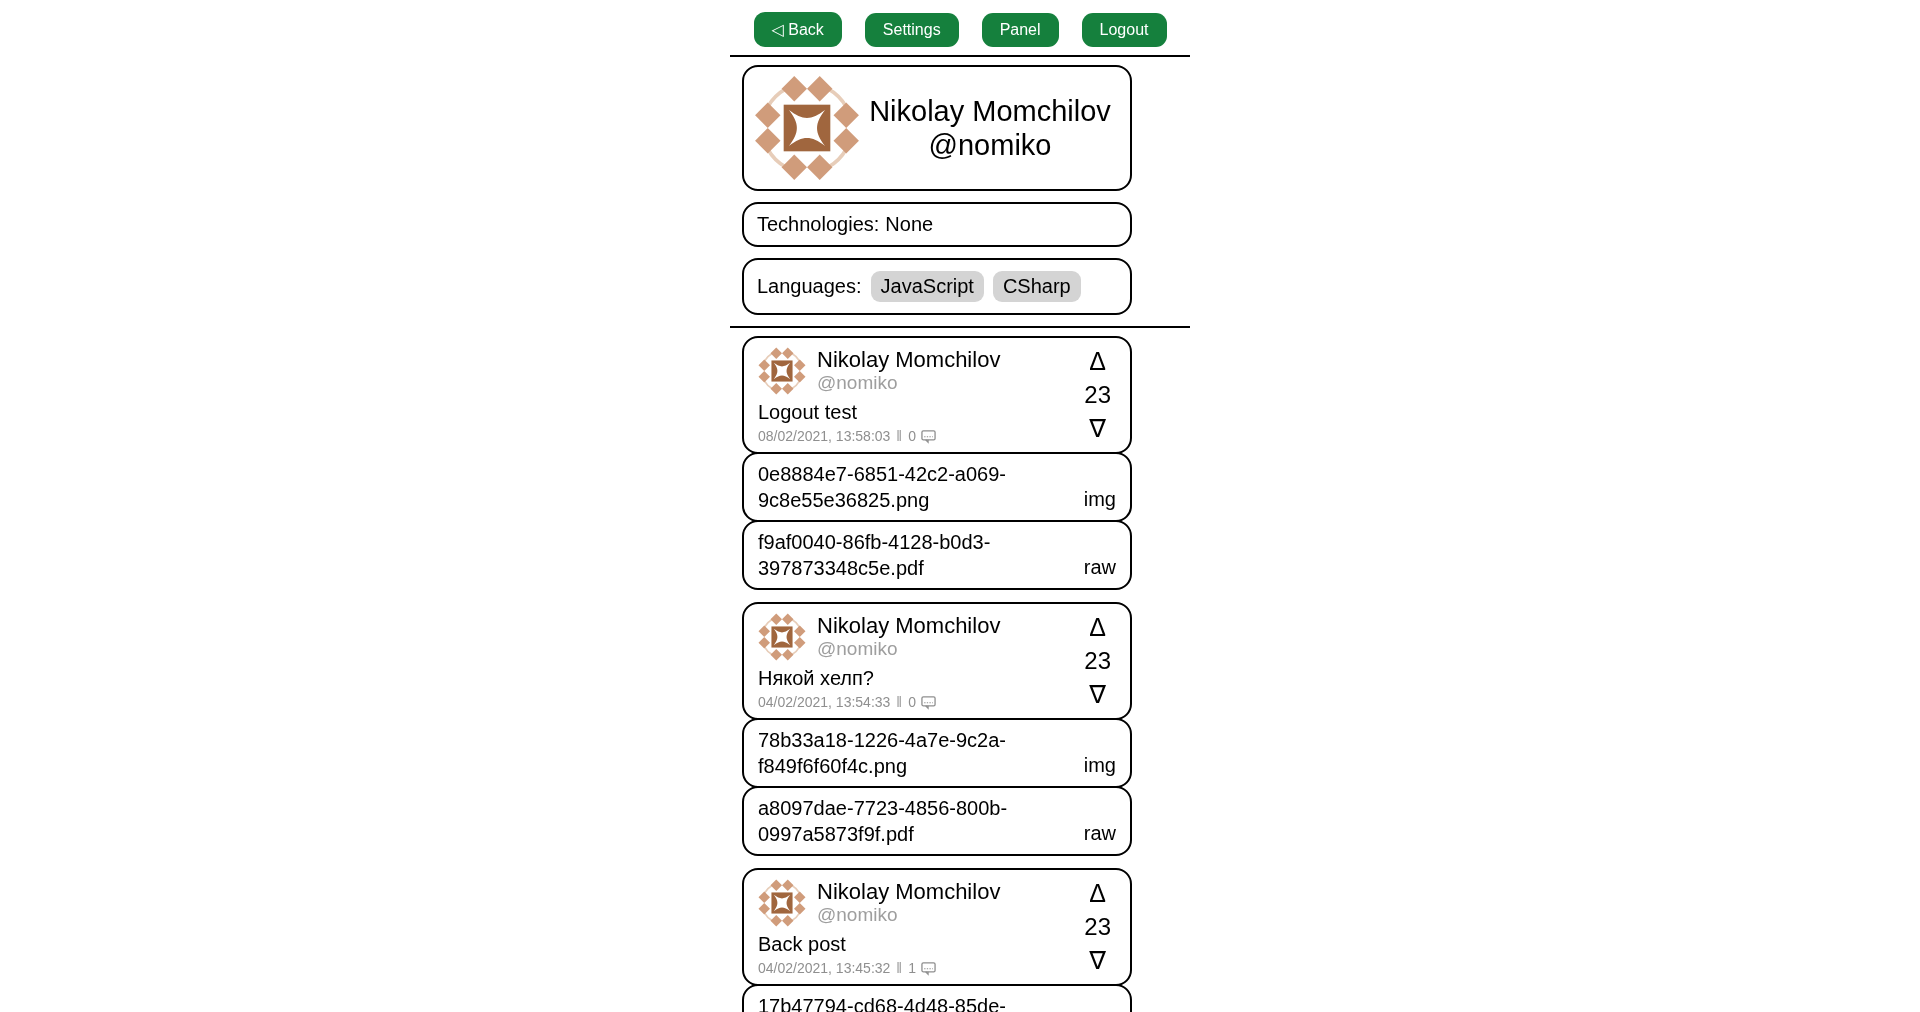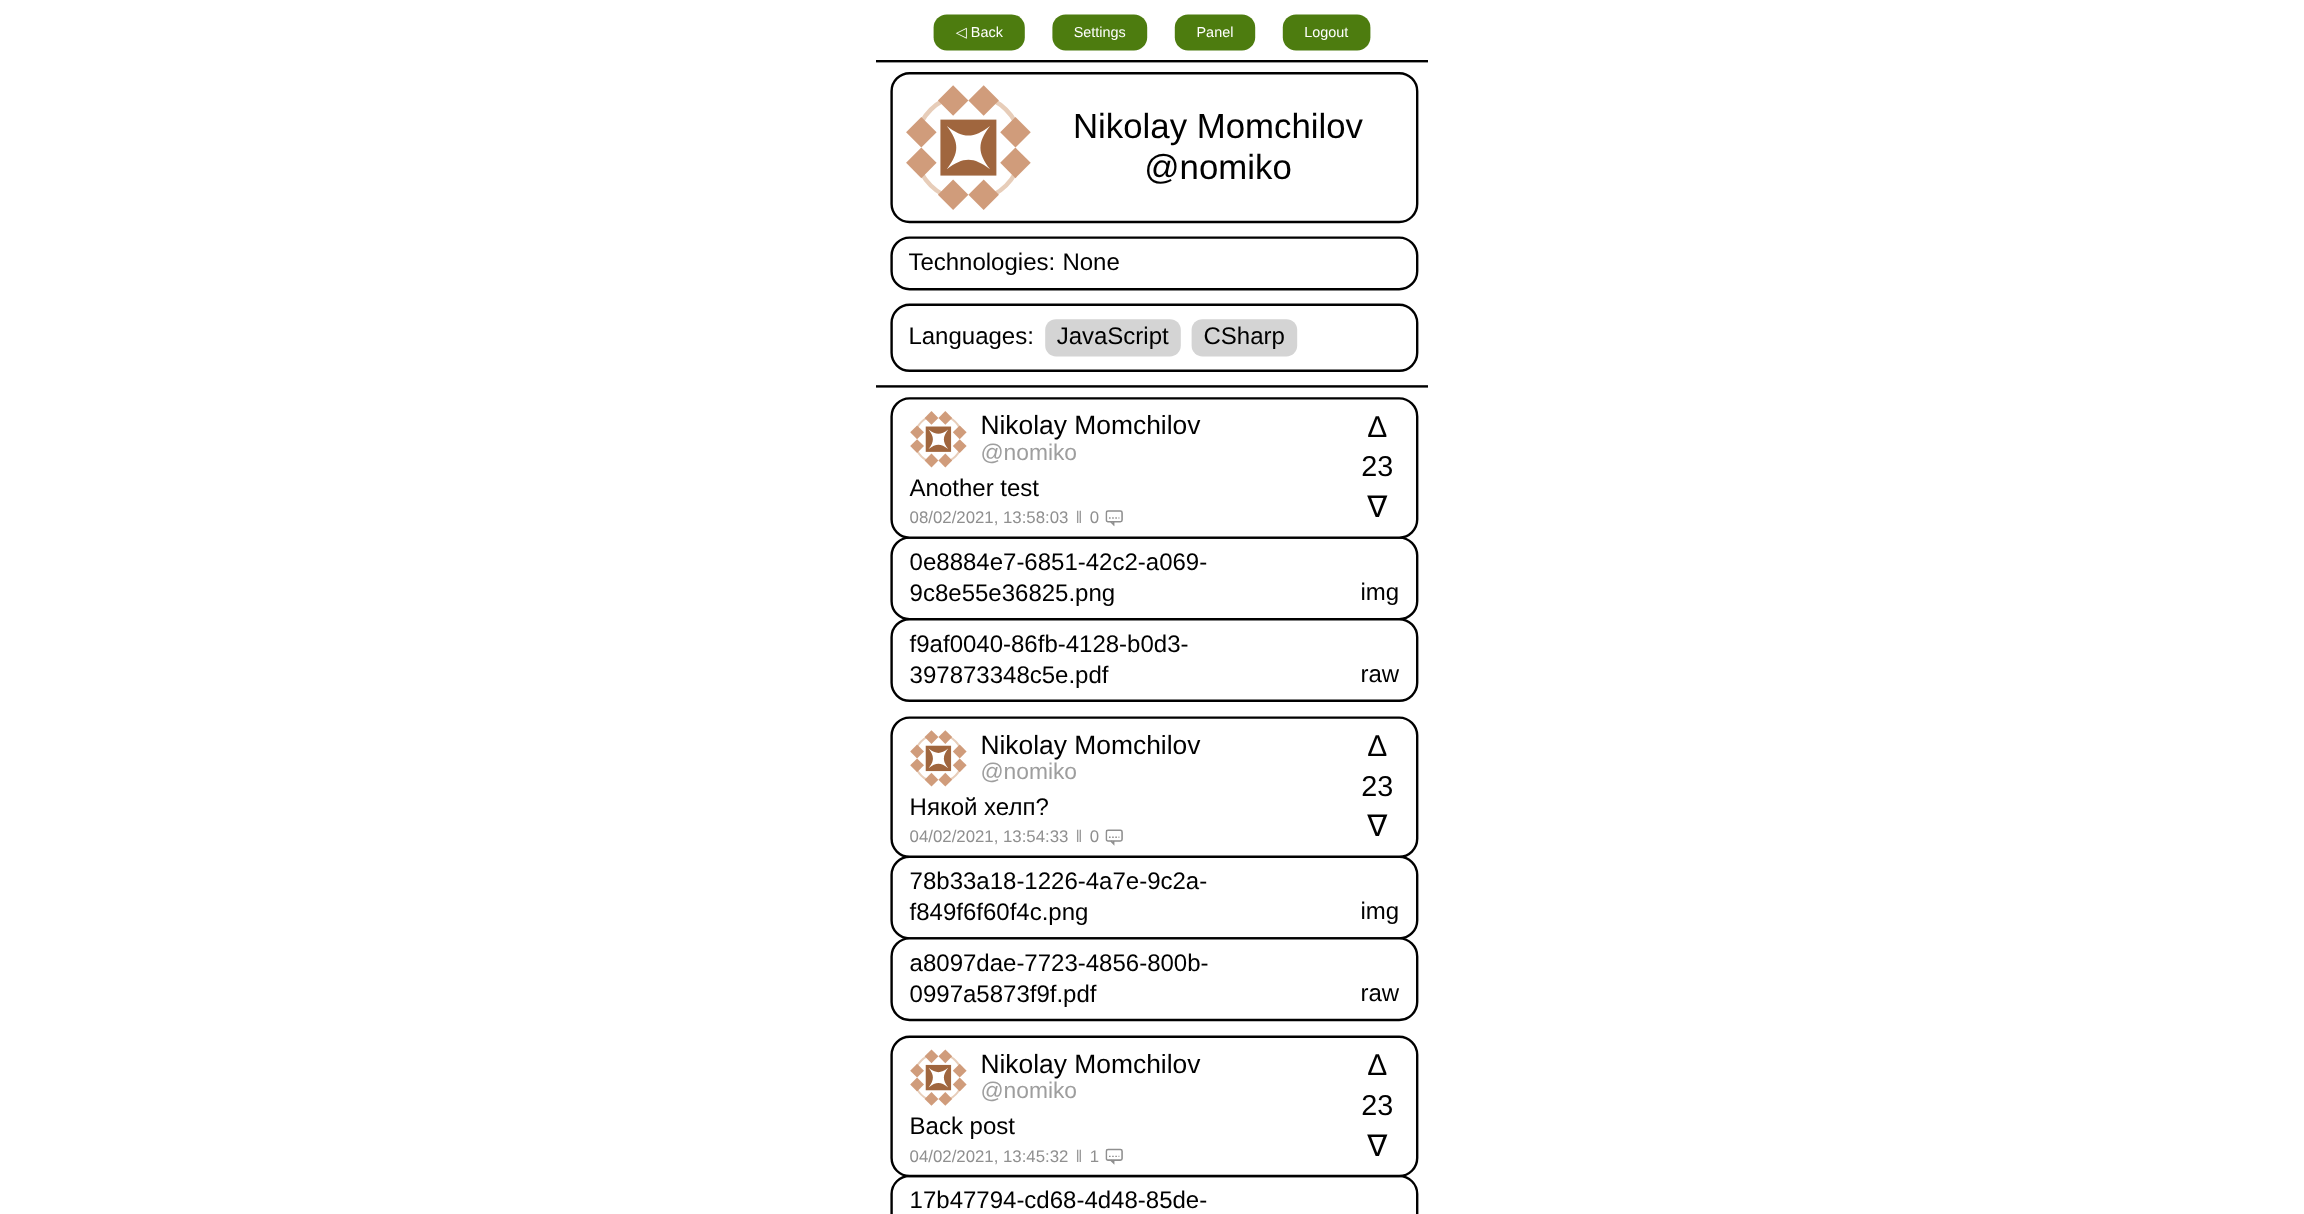--- a/index.html
+++ b/index.html
@@ -18,43 +18,43 @@
   }
 
   
   .nav {
     display: flex;
     justify-content: center;
     align-items: center;
     gap: 23px;
   }
   .nav button {
-    background: #4d7c0f;
+    background: #15803d;
     color: #fff;
     border: none;
     border-radius: 11px;
     font-family: "Liberation Sans", sans-serif;
-    font-size: 12px;
+    font-size: 16px;
     padding: 8px 18px;
     cursor: pointer;
     white-space: nowrap;
   }
 
   .divider {
     border: none;
     border-top: 2px solid #000;
     margin: 8px -4px 8px -4px;
   }
 
   
   .card {
     border: 2px solid #000;
     border-radius: 16px;
     background: #fff;
-    width: 440px;
+    width: 390px;
     margin-left: 8px;
   }
 
   
   .profile-card {
     display: flex;
     align-items: center;
     padding: 8px 10px;
     margin-bottom: 11px;
   }
@@ -220,21 +220,21 @@
         <span class="avatar-sm">
           <svg viewBox="0 0 100 100">
               <use href="#identicon"></use>
             </svg>
         </span>
         <div>
           <div class="author-name">Nikolay Momchilov</div>
           <div class="author-handle">@nomiko</div>
         </div>
       </div>
-      <div class="post-title">Another test</div>
+      <div class="post-title">Logout test</div>
       <div class="post-meta">
         <span>08/02/2021, 13:58:03</span>
         <span class="sep">‖</span>
         <span>0</span>
         <span class="comment-icon">
           <svg viewBox="0 0 16 16" width="15" height="15">
               <use href="#comment-bubble"></use>
             </svg>
         </span>
       </div>

